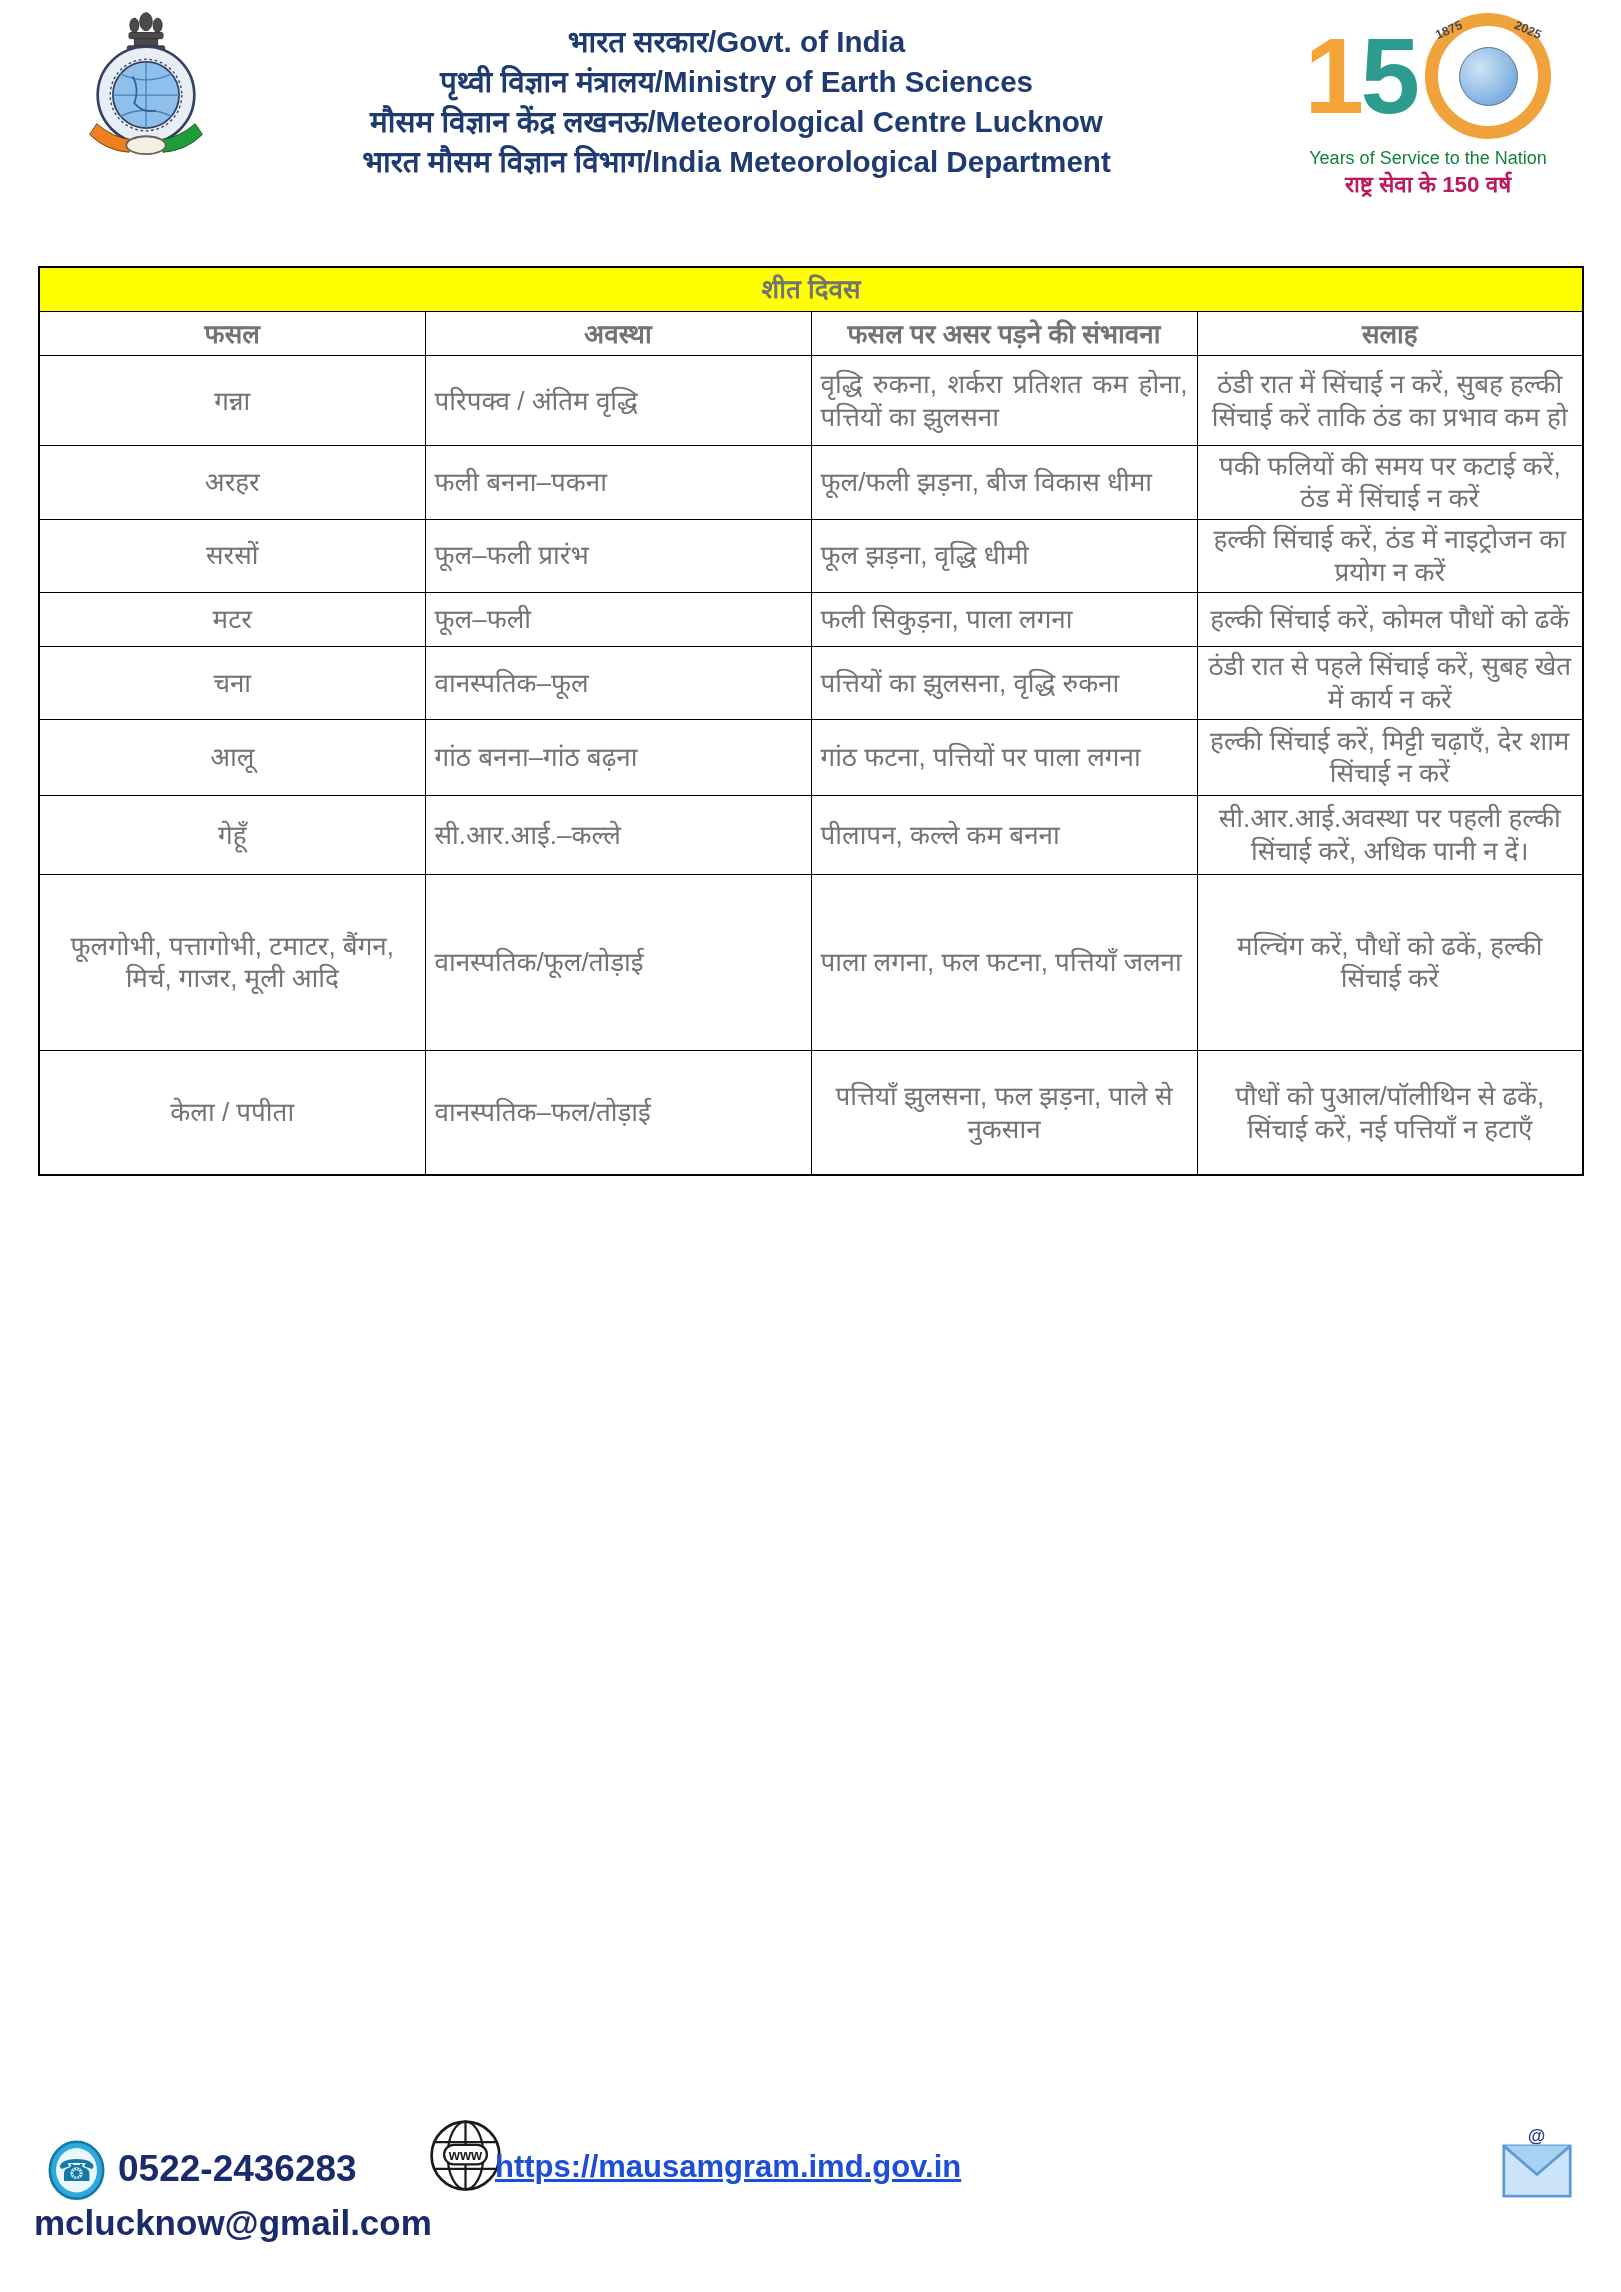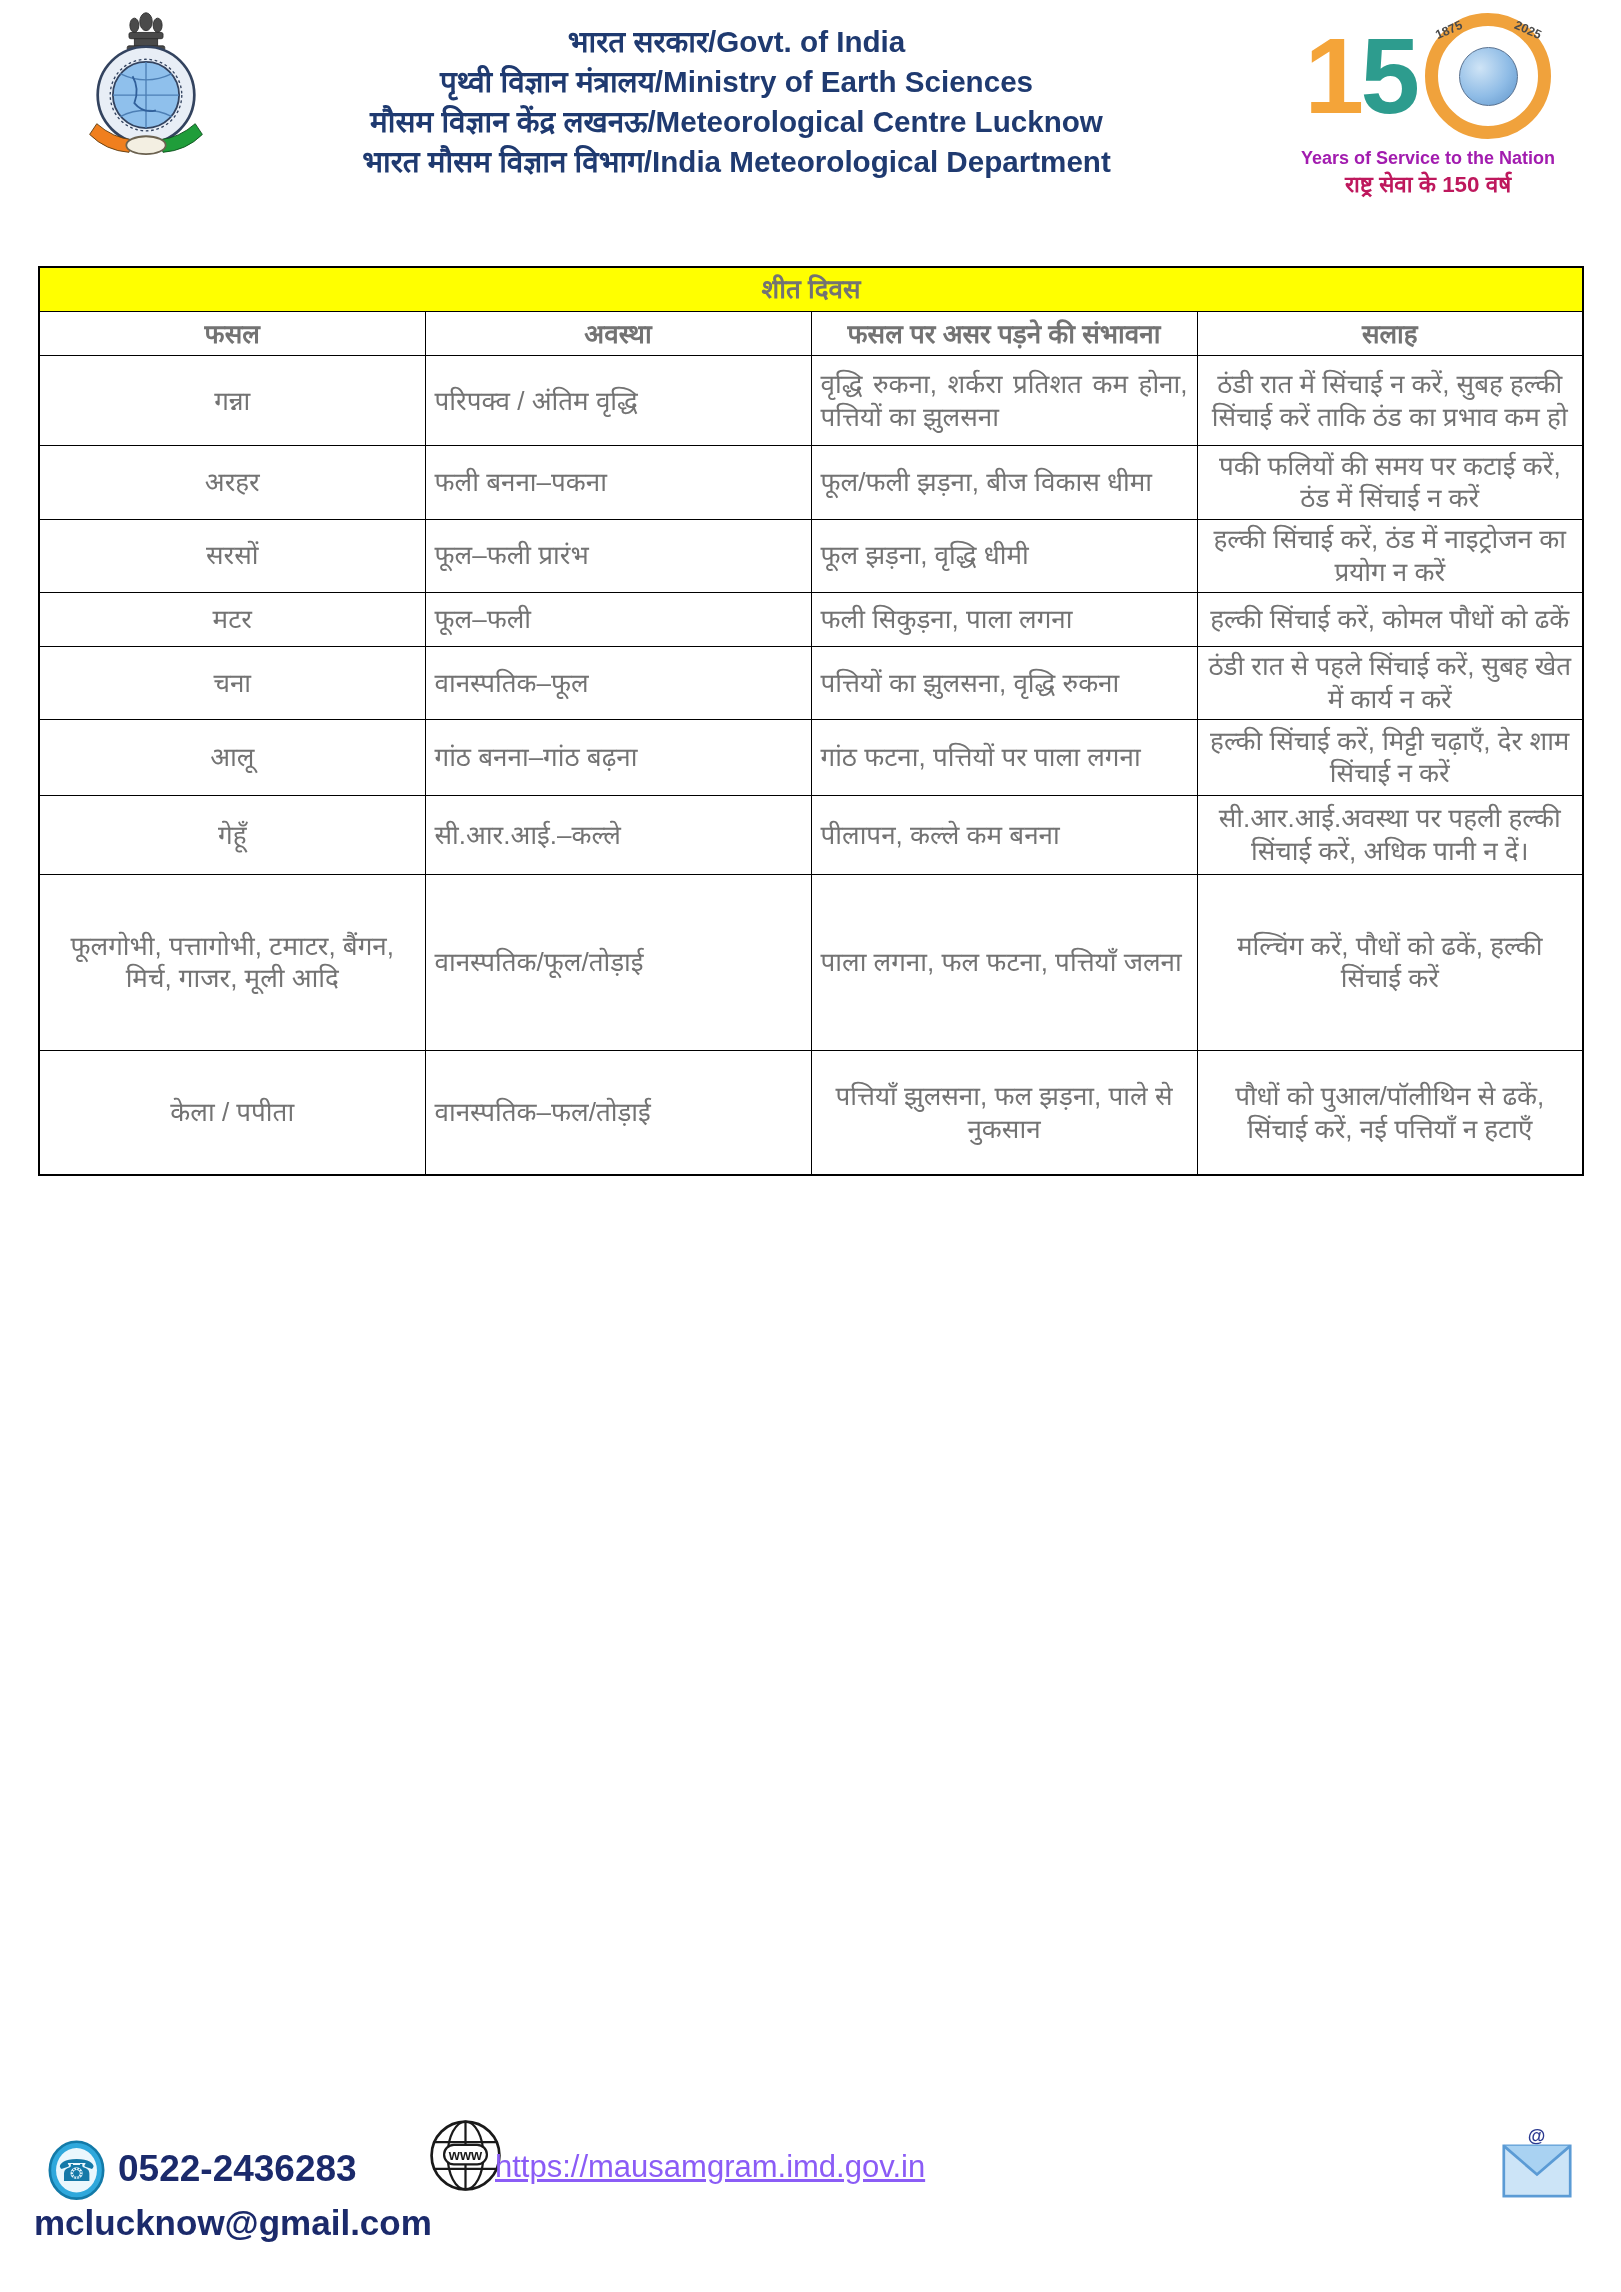--- a/index.html
+++ b/index.html
@@ -14,21 +14,21 @@
   #logo150{position:absolute;right:23px;top:5.4px;width:340px;text-align:center;}
   #logo150-art{display:flex;align-items:center;justify-content:center;height:142px;}
   .d1{font-size:107px;font-weight:bold;color:#f4a439;line-height:107px;letter-spacing:-5.4px;}
   .d5{font-size:107px;font-weight:bold;color:#2d9c8e;line-height:107px;margin-left:1.8px;}
   .ring{position:relative;width:100px;height:100px;margin-left:5.4px;border:13.4px solid #f0a23c;border-radius:50%;background:#fff;}
   .ring .globe{position:absolute;left:50%;top:50%;width:57px;height:57px;margin:-29px 0 0 -29px;border-radius:50%;
      background:radial-gradient(circle at 35% 35%, #cfe4f6 0%, #8fbce6 55%, #5d93c9 100%);border:1.8px solid #57708f;}
   .ring .yr{position:absolute;top:-3.6px;font-size:12.5px;font-weight:bold;color:#4a4a4a;}
   .ring .yr.l{left:-3.6px;transform:rotate(-24deg);}
   .ring .yr.r{right:-3.6px;transform:rotate(24deg);}
-  .cap-en{font-size:18px;font-weight:bold;color:#a21caf;line-height:23px;}
+  .cap-en{font-size:18px;font-weight:normal;color:#15803d;line-height:23px;}
   .cap-hi{font-size:22.4px;font-weight:bold;color:#be185d;line-height:29px;}
 
   
   #crop-table{position:absolute;left:38px;top:266px;width:1546px;border-collapse:collapse;table-layout:fixed;}
   #crop-table td,#crop-table th{border:1.8px solid #000;padding:3.6px 9px;font-size:26px;color:#737373;vertical-align:middle;line-height:1.25;}
   #crop-table{border:2.7px solid #000;}
   .title-cell{background:#ffff00;font-weight:bold;text-align:center;font-size:29px;height:36px;}
   #crop-table th{font-weight:bold;text-align:center;height:36px;}
   .c-crop{text-align:center;width:15.5%;}
   .c-stage{text-align:left;width:18.8%;}
@@ -36,21 +36,21 @@
   .c-advice{text-align:center;width:38.7%;}
   .just{text-align:justify;}
   .center{text-align:center;}
   tr.r1{height:90px;} tr.r2{height:61px;} tr.r3{height:48px;} tr.r4{height:54px;}
   tr.r5{height:54px;} tr.r6{height:76px;padding-left:12px;} tr.r7{height:79px;} tr.r8{height:176px;padding-left:39px;} tr.r9{height:125px;}
 
   
   #phone-icon{position:absolute;left:47px;top:2140px;width:59px;height:64px;}
   #phone-num{position:absolute;left:118px;top:2148px;font-size:37px;font-weight:bold;color:#1b2a6b;}
   #www-icon{position:absolute;left:428px;top:2115px;width:75px;height:81px;}
-  #site-link{position:absolute;left:495px;top:2149px;font-size:31px;font-weight:normal;color:#8b5cf6;text-decoration:underline;}
+  #site-link{position:absolute;left:495px;top:2149px;font-size:31px;font-weight:bold;color:#1d4ed8;text-decoration:underline;}
   #email-text{position:absolute;left:34px;top:2203px;font-size:35px;font-weight:bold;color:#1b2a6b;}
   #mail-icon{position:absolute;left:1500px;top:2128px;width:73px;height:73px;text-align:center;}
   #mail-icon .at{font-size:18px;font-weight:bold;color:#2b3990;line-height:16px;display:block;}
 </style>
 </head>
 <body>
 
 <div id="page">
 
   <div id="imd-logo">

